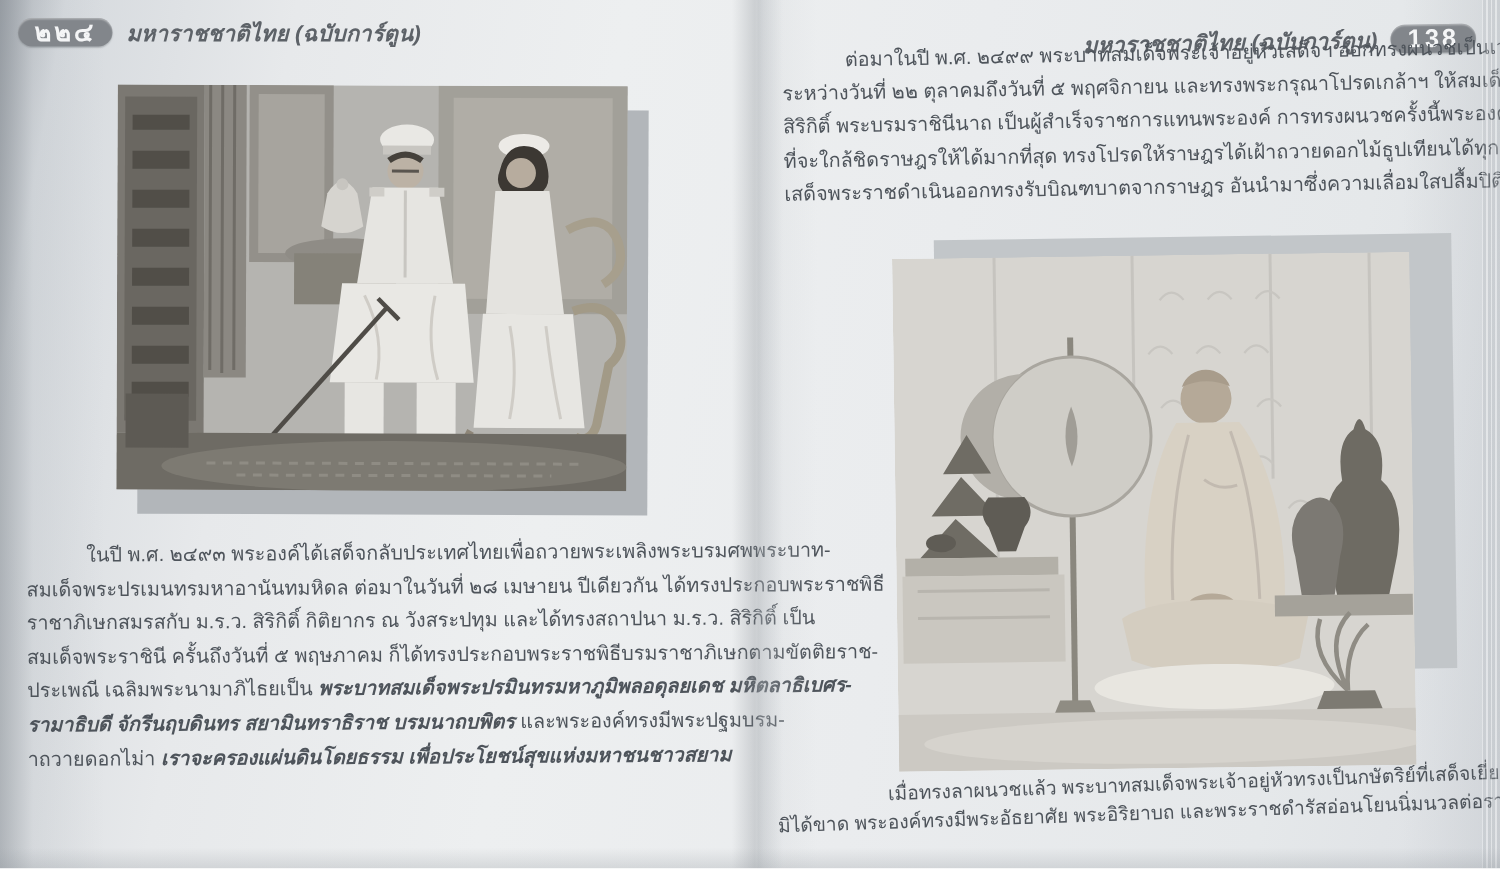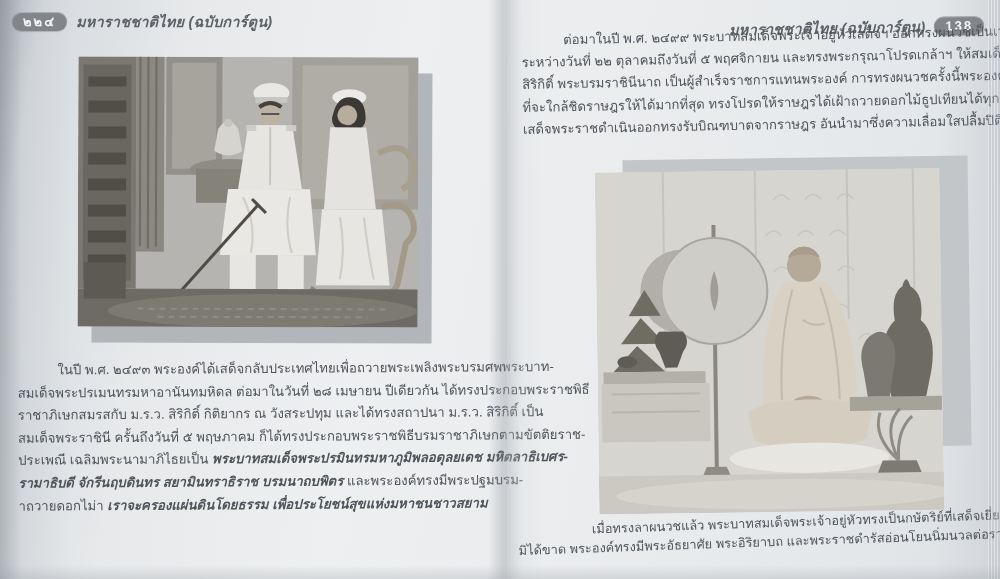--- a/index.html
+++ b/index.html
@@ -18,21 +18,21 @@
   .page-edge{position:absolute;right:0;top:0;width:12px;height:579px;
     background:repeating-linear-gradient(90deg,rgba(255,255,255,.5) 0 1px,rgba(175,180,185,.35) 1px 3px);opacity:.7;}
   .bottom-shade{position:absolute;left:0;bottom:0;width:100%;height:14px;
     background:linear-gradient(180deg,rgba(140,146,152,0),rgba(140,146,152,.25));}
 
   
   .hdr{position:absolute;display:flex;align-items:center;gap:9px;}
   .hdr-left{left:12px;top:10px;}
   .hdr-right{right:16px;top:16px;transform:rotate(-1deg);}
   .badge{background:#82868b;color:#f4f5f6;border-radius:11px;padding:2px 11px;
-    font-size:13px;font-weight:bold;letter-spacing:2px;line-height:15px;
+    font-size:17px;font-weight:bold;letter-spacing:2px;line-height:15px;
     box-shadow:inset 0 1px 1px rgba(255,255,255,.35),0 1px 1px rgba(90,95,100,.3);}
   .hdr-title{font-size:14.5px;font-weight:bold;font-style:italic;color:#5d6268;letter-spacing:.2px;}
 
   
   .photo-wrap{position:absolute;}
   .photo-shadow{position:absolute;background:#b4b8bc;}
   .photo{position:absolute;overflow:hidden;}
   .photo svg{display:block;}
 
   .pw-left{left:78px;top:57px;width:354px;height:288px;transform:rotate(.2deg);}

